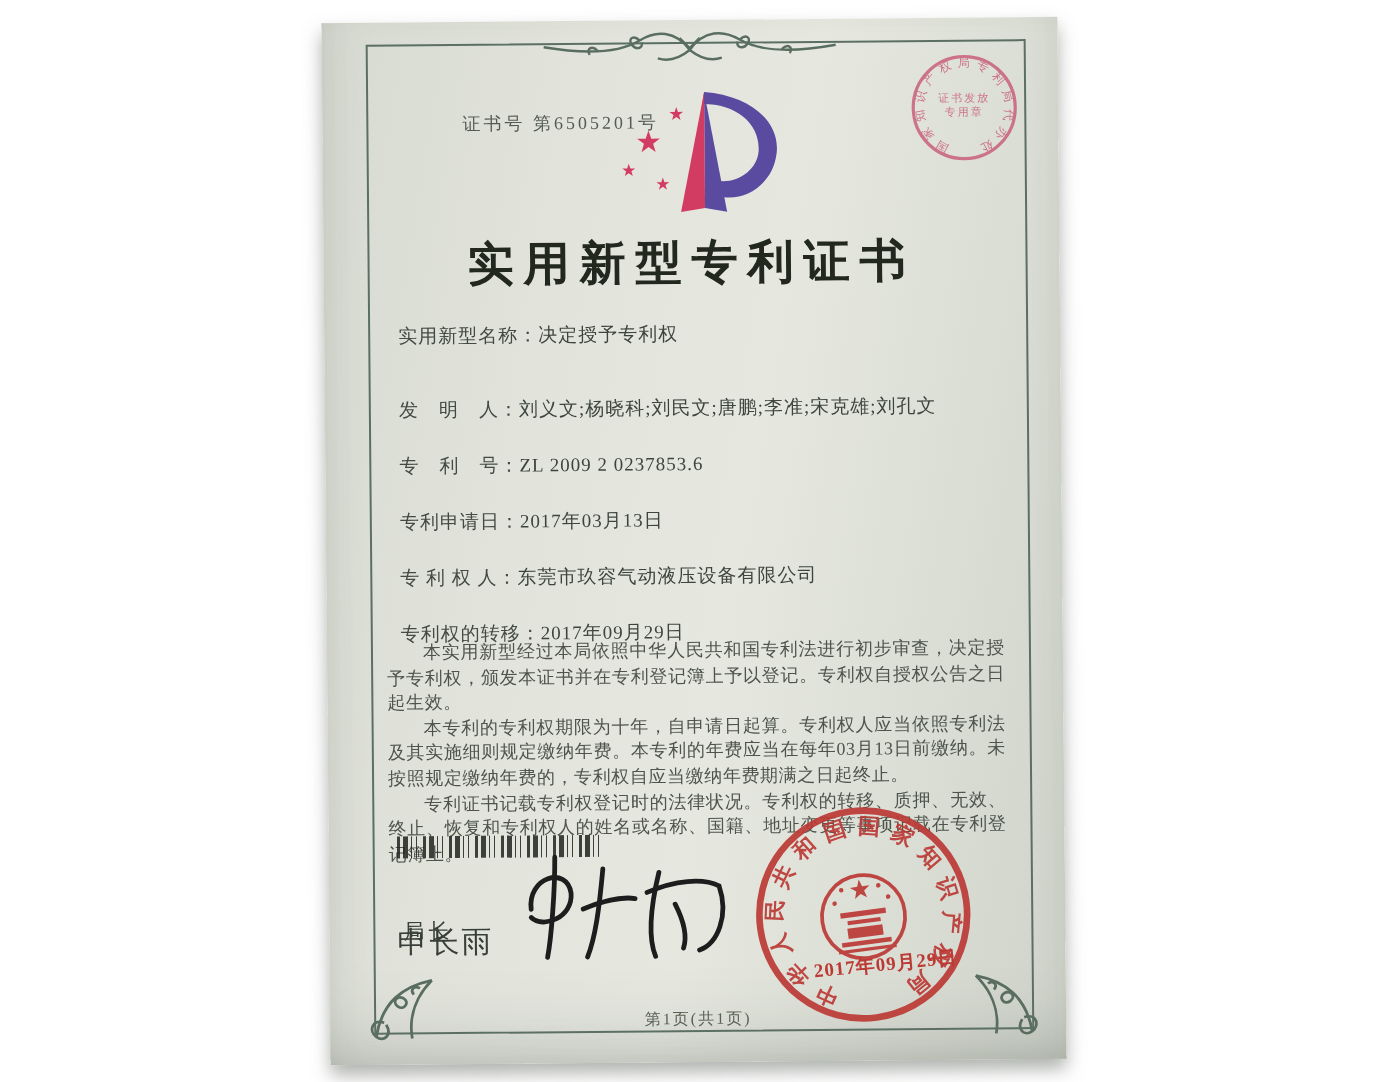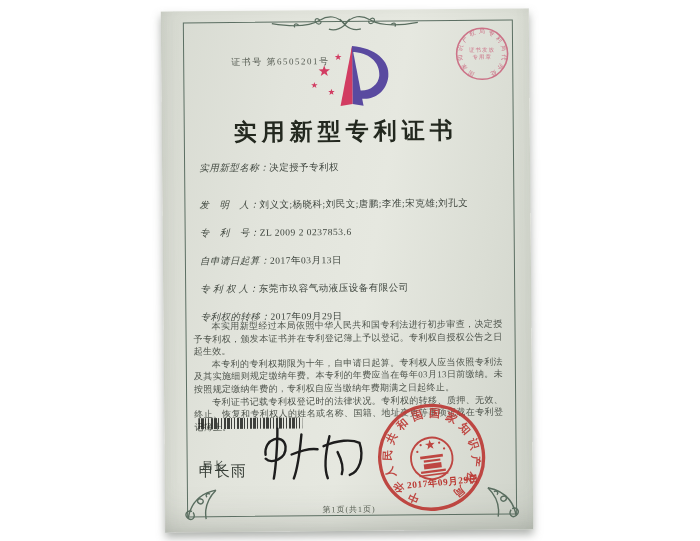--- a/index.html
+++ b/index.html
@@ -28,21 +28,21 @@
   .orn-br{right:11px;bottom:9px;transform:scaleX(-1);}
   .cert-no{
     position:absolute;left:30px;top:45px;font-size:9px;letter-spacing:1.5px;color:#555b52;margin-left:40px;
   }
   .logo{position:absolute;left:146px;top:34px;width:92px;height:74px;}
   .title{
     position:absolute;left:0;right:0;top:106px;text-align:center;
     font-size:23px;font-weight:700;letter-spacing:5px;color:#23281f;
   }
   .field{position:absolute;left:37px;right:26px;font-size:9.5px;color:#434a42;letter-spacing:.5px;white-space:nowrap;}
-  .flabel{color:#434a42;font-style:italic;}
+  .flabel{color:#434a42;}
   .fvalue{color:#3d443d;}
   .body-text{
     position:absolute;left:30px;right:29px;top:309px;
     font-size:9px;line-height:12.6px;color:#4e544c;text-align:justify;letter-spacing:.3px;
   }
   .body-text p{margin:0;text-indent:2em;}
   .barcode{
     position:absolute;left:34px;top:407px;width:104px;height:11px;
     background:repeating-linear-gradient(90deg,
       #20221f 0 1.5px,transparent 1.5px 3px,
@@ -132,21 +132,21 @@
     <div class="field" style="top:151px">
       <span class="flabel">实用新型名称：</span><span class="fvalue">决定授予专利权</span>
     </div>
     <div class="field" style="top:188px">
       <span class="flabel">发　明　人：</span><span class="fvalue">刘义文;杨晓科;刘民文;唐鹏;李准;宋克雄;刘孔文</span>
     </div>
     <div class="field" style="top:216px">
       <span class="flabel">专　利　号：</span><span class="fvalue">ZL 2009 2 0237853.6</span>
     </div>
     <div class="field" style="top:244px">
-      <span class="flabel">自申请日起算：</span><span class="fvalue">2017年03月13日</span>
+      <span class="flabel">专利申请日：</span><span class="fvalue">2017年03月13日</span>
     </div>
     <div class="field" style="top:272px">
       <span class="flabel">专 利 权 人：</span><span class="fvalue">东莞市玖容气动液压设备有限公司</span>
     </div>
     <div class="field" style="top:300px">
       <span class="flabel">专利权的转移：</span><span class="fvalue">2017年09月29日</span>
     </div>
 
     <div class="body-text">
       <p>本实用新型经过本局依照中华人民共和国专利法进行初步审查，决定授予专利权，颁发本证书并在专利登记簿上予以登记。专利权自授权公告之日起生效。</p>

